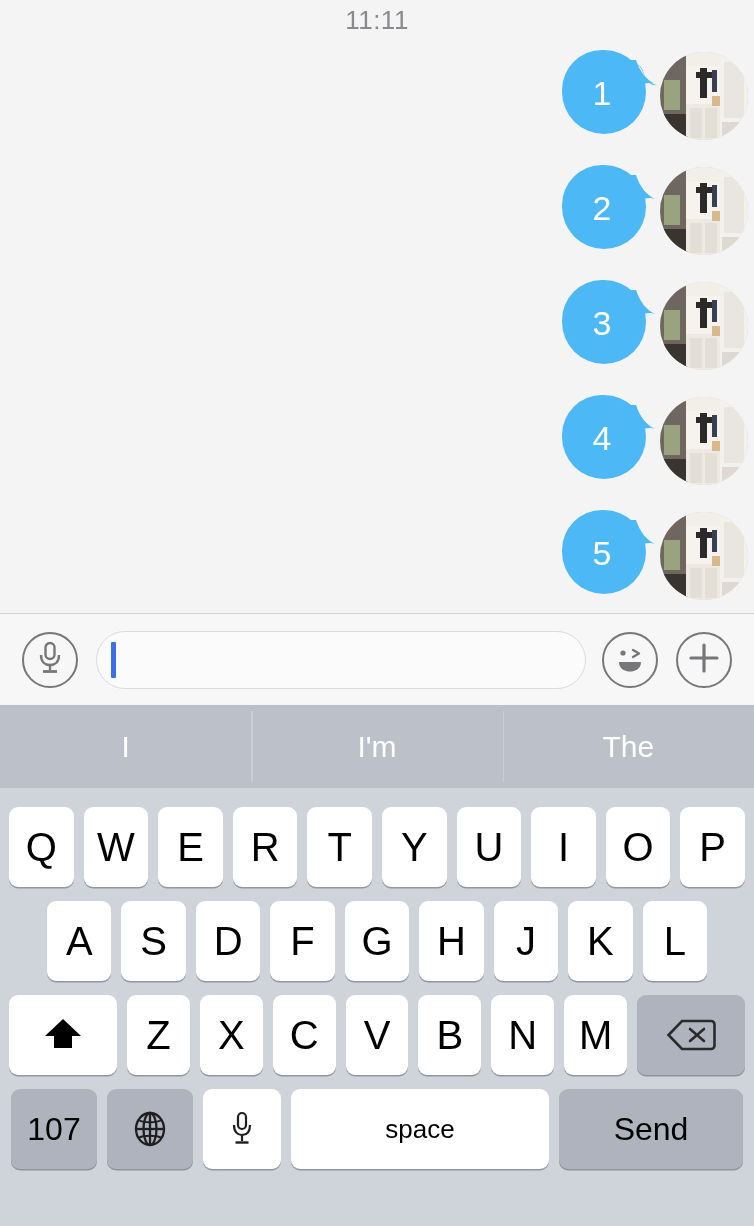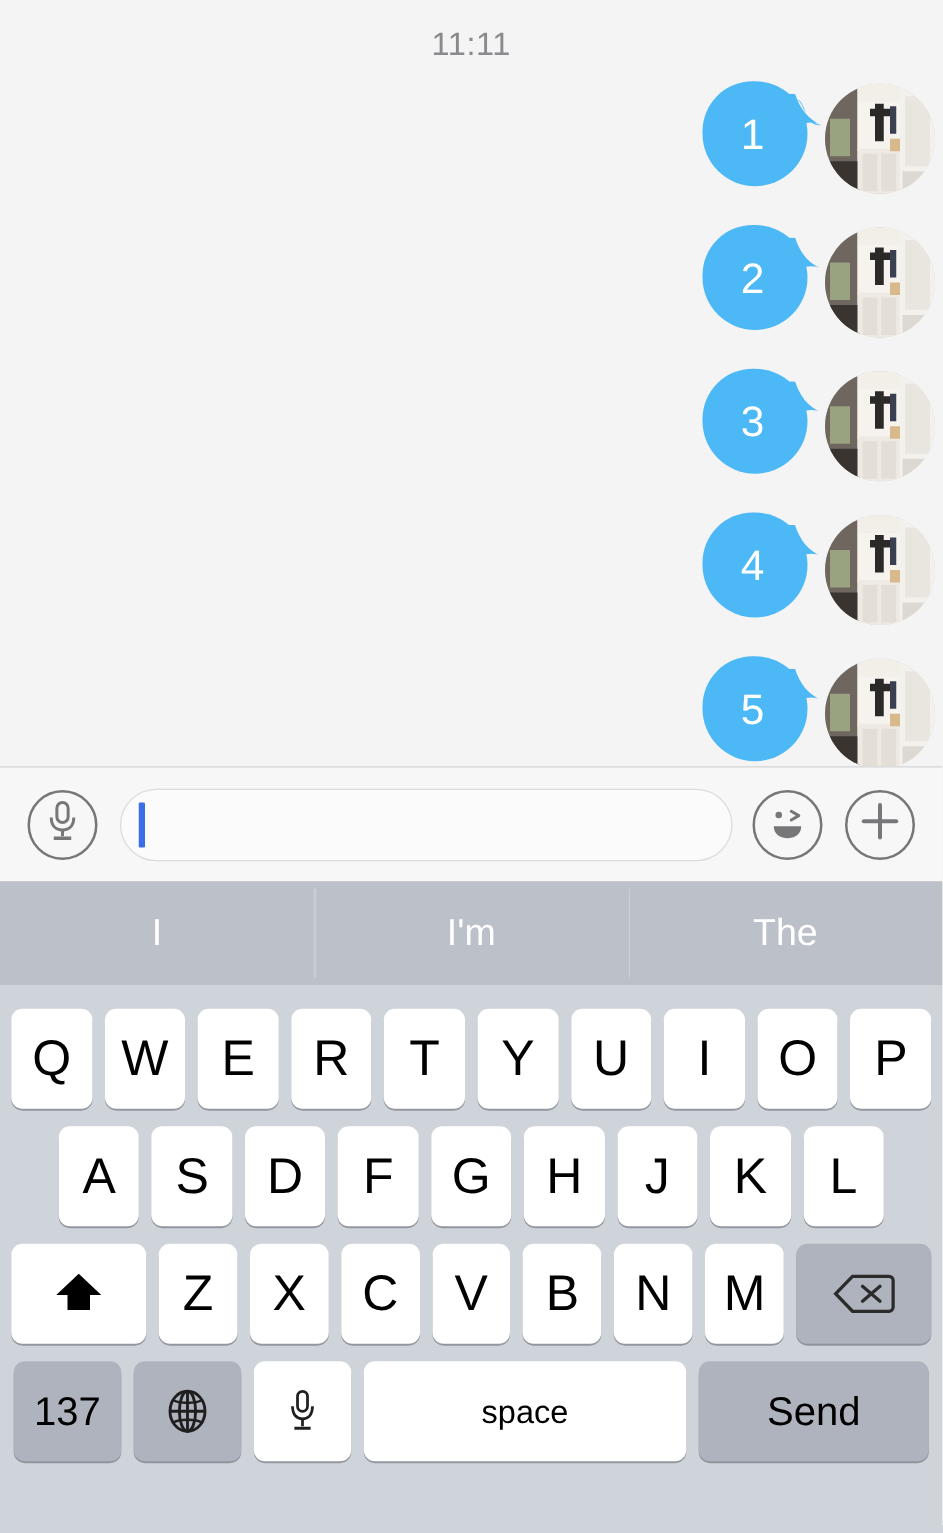--- a/index.html
+++ b/index.html
@@ -13,21 +13,21 @@
 
   
   .convo {
     position:absolute; left:0; top:0; width:754px; height:613px;
     background:#f4f4f4;
     overflow:hidden;
   }
   .timestamp {
     width:100%; text-align:center;
     font-size:26px; color:#8a8a8e;
-    padding-top:20px; letter-spacing:0.5px;
+    padding-top:5px; letter-spacing:0.5px;
   }
   .msg-list { position:relative; margin-top:14px; }
   .msg-row {
     position:relative; height:115px;
     display:flex; justify-content:flex-end; align-items:flex-start;
     padding-right:6px;
   }
   .bubble-wrap { position:relative; width:92px; height:92px; }
   .bubble {
     position:absolute; left:0; top:0; width:84px; height:84px;
@@ -391,21 +391,21 @@
           <svg width="50" height="34" viewBox="0 0 50 34">
             <path d="M16 3 L45 3 C47 3 48.5 4.5 48.5 6.5 L48.5 27.5 C48.5 29.5 47 31 45 31 L16 31 L2.5 17 Z" fill="none" stroke="#2b2b2b" stroke-width="2.6"></path>
             <line x1="24" y1="11" x2="38" y2="23" stroke="#2b2b2b" stroke-width="2.6" stroke-linecap="round"></line>
             <line x1="38" y1="11" x2="24" y2="23" stroke="#2b2b2b" stroke-width="2.6" stroke-linecap="round"></line>
           </svg>
         </span>
       </div>
     </div>
 
     <div class="krow r4">
-      <div class="key dark num">137</div>
+      <div class="key dark num">107</div>
       <div class="key dark globe">
         <span>
           <svg width="38" height="38" viewBox="0 0 38 38">
             <ellipse cx="19" cy="19" rx="14" ry="16" fill="none" stroke="#1f1f1f" stroke-width="2.3"></ellipse>
             <ellipse cx="19" cy="19" rx="6.5" ry="16" fill="none" stroke="#1f1f1f" stroke-width="2.3"></ellipse>
             <line x1="19" y1="3" x2="19" y2="35" stroke="#1f1f1f" stroke-width="2.3"></line>
             <line x1="5" y1="19" x2="33" y2="19" stroke="#1f1f1f" stroke-width="2.3"></line>
             <path d="M7.5 10 C12 13 26 13 30.5 10" fill="none" stroke="#1f1f1f" stroke-width="2.1"></path>
             <path d="M7.5 28 C12 25 26 25 30.5 28" fill="none" stroke="#1f1f1f" stroke-width="2.1"></path>
           </svg>

